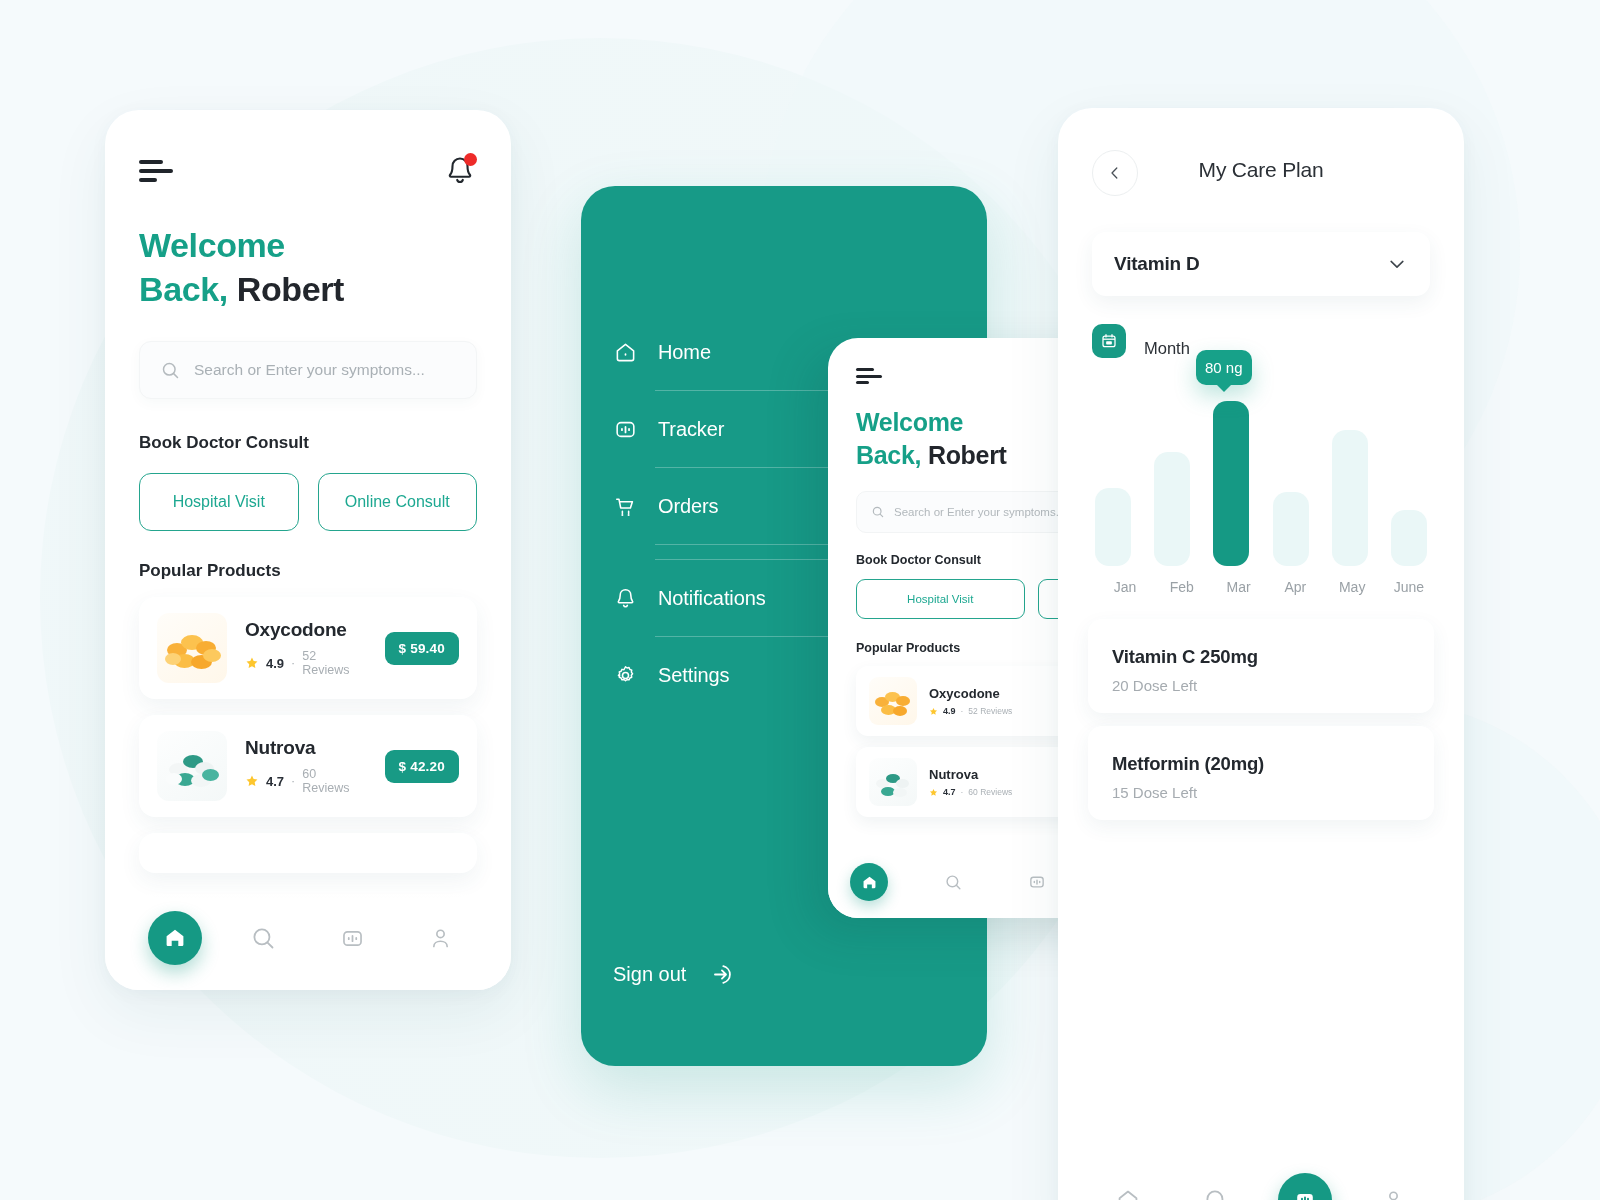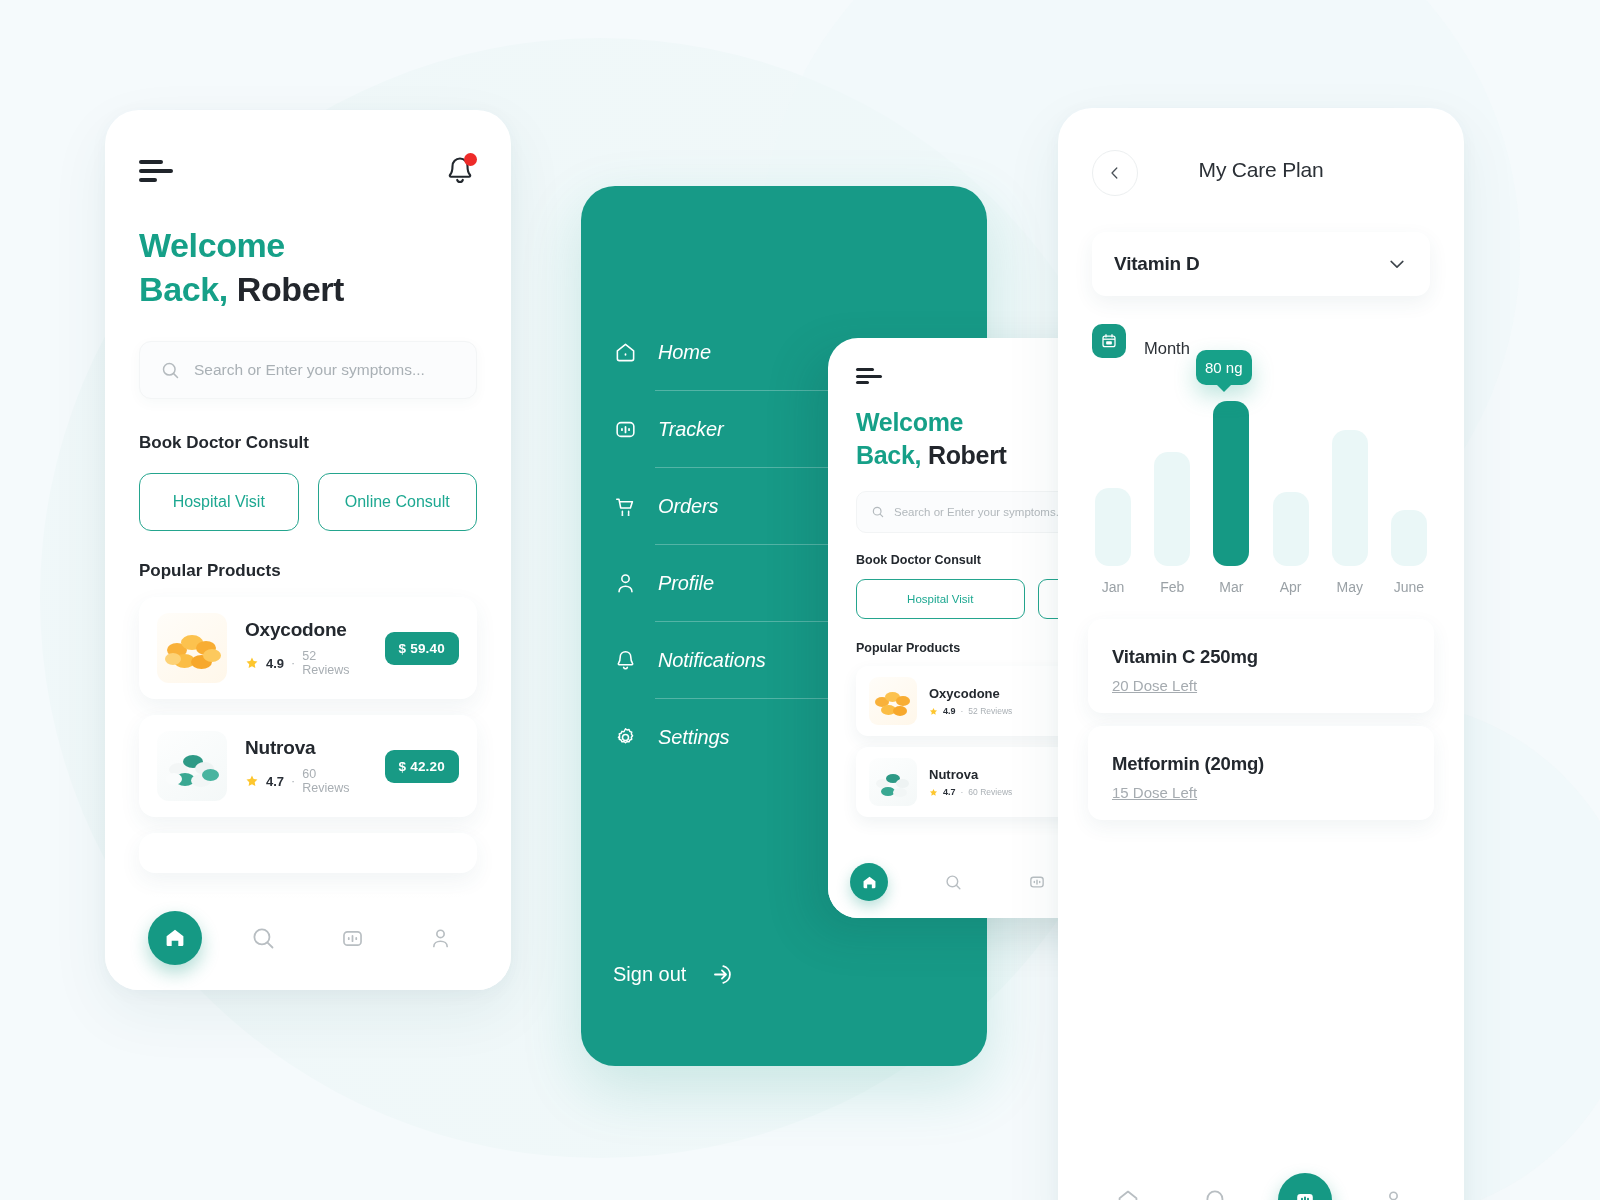--- a/index.html
+++ b/index.html
@@ -107,21 +107,21 @@
 
   .tabbar {
     position: absolute; left: 0; right: 0; bottom: 0; height: 96px;
     background: linear-gradient(180deg, rgba(255,255,255,.6), #ffffff 46%);
     display: flex; align-items: center; justify-content: space-around; padding: 0 26px 8px 26px;
   }
   .tab-item { width: 54px; height: 54px; display: flex; align-items: center; justify-content: center; cursor: pointer; }
   .tab-item.active { background: #159984; border-radius: 50%; box-shadow: 0 8px 18px rgba(21,153,132,.33); }
 
   
-  .menu-list { position: absolute; left: 32px; top: 142px; width: 222px; font-style: italic; }
+  .menu-list { position: absolute; left: 32px; top: 142px; width: 222px; }
   .menu-item { display: flex; align-items: center; gap: 20px; height: 48px; color: #ffffff; cursor: pointer; }
   .menu-item .lbl { font-size: 20px; letter-spacing: -0.1px; }
   .menu-div { height: 1px; background: rgba(255,255,255,.26); margin: 14px 0 14px 42px; }
   .signout {
     position: absolute; left: 32px; bottom: 78px; display: flex; align-items: center; gap: 22px;
     color: #fff; font-size: 20px; cursor: pointer;
   }
 
   
   #phone-mini .mini-inner { position: relative; width: 406px; height: 580px; transform-origin: 0 0; }
@@ -184,37 +184,37 @@
     display: flex; align-items: center; justify-content: center;
   }
   .period-label { font-size: 16.5px; color: #2b3036; margin-top: 14px; }
 
   .chart { position: relative; margin: 18px 30px 0 30px; height: 230px; }
   .bars { display: flex; align-items: flex-end; justify-content: space-between; height: 190px; padding: 0 6px; }
   .bar-col { width: 38px; display: flex; flex-direction: column; align-items: center; justify-content: flex-end; height: 100%; }
   .bar { width: 36px; border-radius: 14px; background: #eaf7f7; }
   .bar.hl { background: #159984; }
   .bar-labels { display: flex; justify-content: space-between; padding: 13px 6px 0 6px; }
-  .bar-lbl { width: 38px; text-align: center; font-size: 14px; color: #9aa1a6; }
+  .bar-lbl { width: 38px; text-align: center; font-size: 14px; color: #9aa1a6; margin-left: 12px; }
   .tooltip {
     position: absolute; background: #17a189; color: #fff; font-size: 15px;
     padding: 9px 9px; border-radius: 10px; white-space: nowrap;
     box-shadow: 0 10px 22px rgba(23,161,137,.28);
   }
   .tooltip:after {
     content: ""; position: absolute; left: 50%; bottom: -7px; transform: translateX(-50%);
     width: 0; height: 0; border-left: 8px solid transparent; border-right: 8px solid transparent;
     border-top: 8px solid #17a189;
   }
   .med-card {
     margin: 13px 30px 0 30px; background: #fff; border-radius: 14px;
     box-shadow: 0 7px 20px rgba(40,90,100,.065); padding: 19px 24px;
   }
   .med-name { font-size: 18.5px; font-weight: bold; color: #23282e; letter-spacing: -0.2px; margin-top: 8px; }
-  .med-dose { font-size: 15px; color: #a5abb0; margin-top: 9px; text-decoration: underline; }
+  .med-dose { font-size: 15px; color: #a5abb0; margin-top: 9px; }
   .care-tabbar {
     position: absolute; left: 0; right: 0; bottom: 0; height: 96px; background: #fff;
     display: flex; align-items: center; justify-content: space-around; padding: 0 26px 8px 26px;
   }
   .ic { display: block; }
 </style>
 </head>
 <body>
 
 <div class="stage">
@@ -366,27 +366,20 @@
         <svg width="25" height="25" viewBox="0 0 24 24" fill="none">
           <path d="M3.6 5h2.1l1.7 8.4h9.3l1.9-6H7.1" stroke="#fff" stroke-width="1.5" stroke-linecap="round" stroke-linejoin="round"></path>
           <path d="M9 16.6v2.2M15 16.6v2.2" stroke="#fff" stroke-width="1.5" stroke-linecap="round"></path>
           <circle cx="9" cy="20.2" r="1" fill="#fff"></circle>
           <circle cx="15" cy="20.2" r="1" fill="#fff"></circle>
         </svg>
         <span class="lbl">Orders</span>
       </div>
       <div class="menu-div"></div>
 
-      <div class="menu-item">
-        <svg width="25" height="25" viewBox="0 0 24 24" fill="none">
-          <circle cx="12" cy="7.4" r="3.5" stroke="#fff" stroke-width="1.5"></circle>
-          <path d="M5.8 19.8c0-3.1 2.8-5.2 6.2-5.2s6.2 2.1 6.2 5.2" stroke="#fff" stroke-width="1.5" stroke-linecap="round"></path>
-        </svg>
-        <span class="lbl">Profile</span>
-      </div>
       <div class="menu-div"></div>
 
       <div class="menu-item">
         <svg width="25" height="25" viewBox="0 0 24 24" fill="none">
           <path d="M12 3.6c-3 0-5.1 2.3-5.1 5.2 0 3.5-.9 4.9-1.6 5.8-.5.6-.1 1.4.7 1.4h12c.8 0 1.2-.8.7-1.4-.7-.9-1.6-2.3-1.6-5.8 0-2.9-2.1-5.2-5.1-5.2z" stroke="#fff" stroke-width="1.5" stroke-linejoin="round"></path>
           <path d="M10.2 18.6c.3.8 1 1.3 1.8 1.3s1.5-.5 1.8-1.3" stroke="#fff" stroke-width="1.5" stroke-linecap="round"></path>
         </svg>
         <span class="lbl">Notifications</span>
       </div>
       <div class="menu-div"></div>

